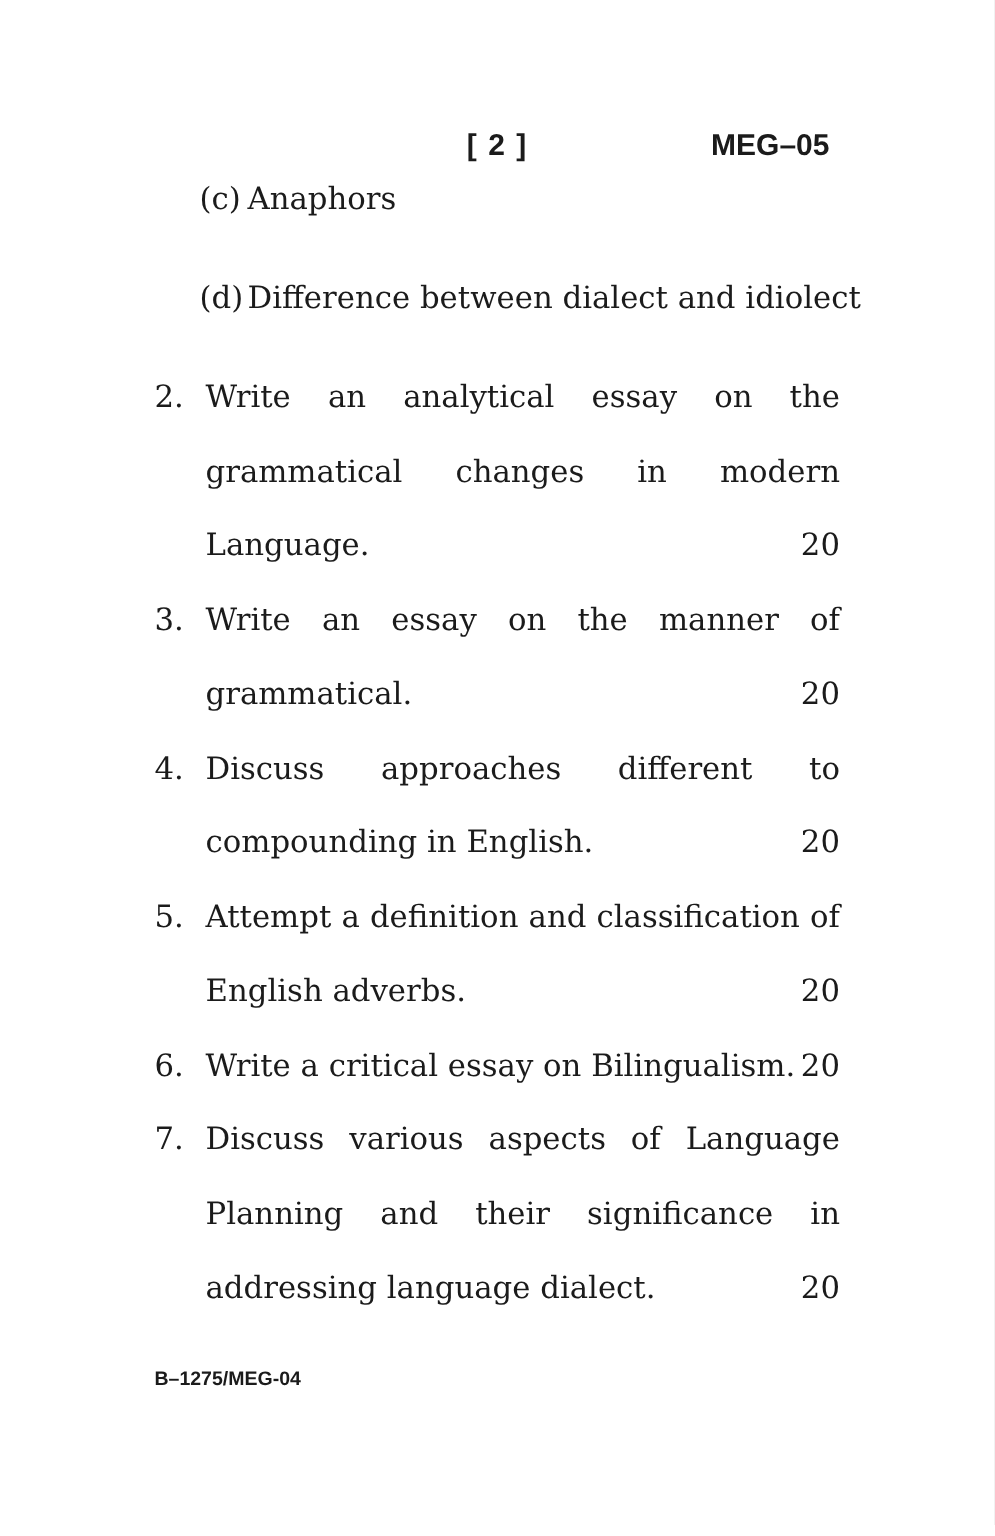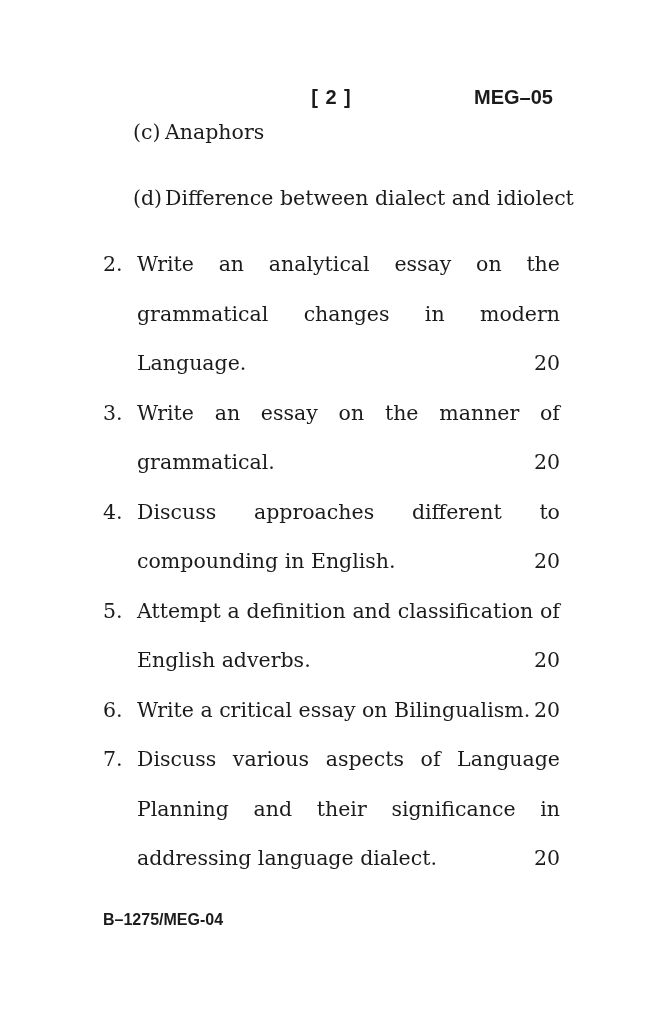--- a/index.html
+++ b/index.html
@@ -71,21 +71,21 @@
     position: absolute;
     left: -34px;
     top: 0;
   }
   .footer {
     position: absolute;
     top: 911px;
     left: 103px;
     font-family: "Liberation Sans", sans-serif;
     font-weight: bold;
-    font-size: 16px;
+    font-size: 13px;
     white-space: nowrap;
   }
 </style>
 </head>
 <body>
 
 <div class="page" style="color: rgb(27, 27, 27); background: rgb(255, 255, 255);">
   <div class="header">
     <span class="page-number">[ 2 ]</span>
     <span class="course-code">MEG–05</span>

